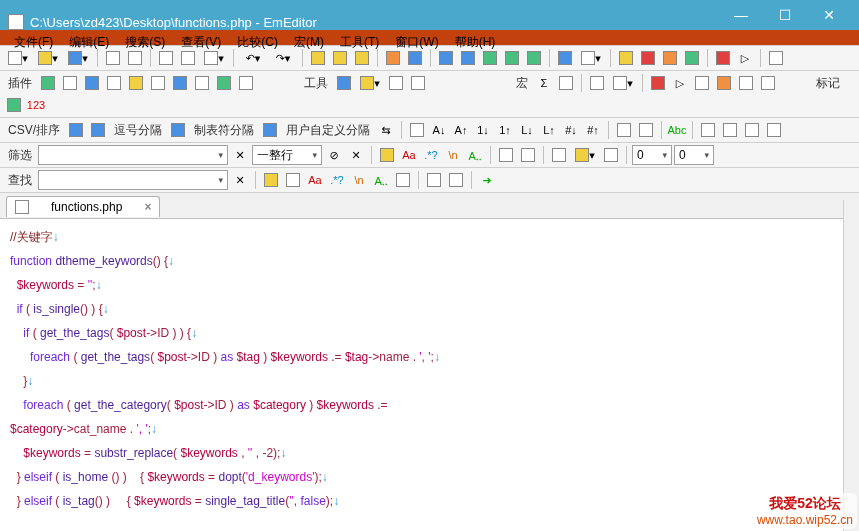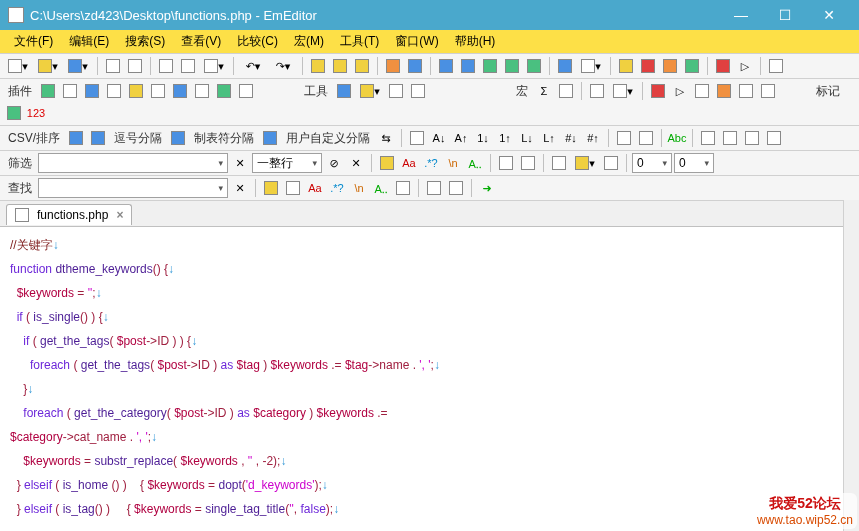--- a/index.html
+++ b/index.html
@@ -1,33 +1,33 @@
 <!DOCTYPE html>
 <html><head>
 <meta charset="utf-8">
 <style>
 *{box-sizing:border-box;margin:0;padding:0;font-family:"Microsoft YaHei","Segoe UI",sans-serif;font-size:12px}
 body{width:859px;height:531px;background:#fff;overflow:hidden;position:relative}
-.titlebar{height:30px;background:#4aa8cc;display:flex;align-items:center;padding:0 8px;color:#fff}
+.titlebar{height:30px;background:#4aa8cc;display:flex;align-items:flex-end;padding:0 8px;color:#fff}
 .titlebar .ico{width:16px;height:16px;background:#fff;border:1px solid #888;margin-right:6px}
 .titlebar .title{flex:1;font-size:13px}
 .winbtns{display:flex}
 .winbtn{width:44px;height:30px;display:flex;align-items:center;justify-content:center;color:#fff;font-size:14px}
-.menubar{height:24px;background:#fde047;display:flex;align-items:center;padding:2px 6px;border-bottom:1px solid #d0d0d0}
+.menubar{height:16px;background:#c2410c;display:flex;padding:2px 6px;border-bottom:1px solid #d0d0d0}
 .menuitem{padding:2px 8px;cursor:default}
 .toolbar{background:#f5f5f5;border-bottom:1px solid #d0d0d0;padding:2px 4px;display:flex;align-items:center;flex-wrap:wrap;gap:2px}
 .tbtn{width:20px;height:20px;border:1px solid transparent;display:inline-flex;align-items:center;justify-content:center;font-size:11px}
 .tbtn.dd{width:28px}
 .sep{width:1px;height:18px;background:#c0c0c0;margin:0 3px}
 .lbl{padding:0 4px;color:#333}
 .combo{height:20px;border:1px solid #a0a0a0;background:#fff;min-width:110px;display:inline-flex;align-items:center;padding:0 4px}
 .combo .arr{margin-left:auto;font-size:9px;color:#555}
 .row2{display:flex;align-items:center}
 .tabbar{height:26px;background:#f0f0f0;border-bottom:1px solid #c0c0c0;display:flex;align-items:center;padding:2px 6px 0}
-.tab{background:#fff;border:1px solid #b0b0b0;border-bottom:none;padding:3px 8px;display:flex;align-items:center;gap:8px;border-radius:3px 3px 0 0}
+.tab{background:#fff;border:1px solid #b0b0b0;border-bottom:none;padding:3px 8px;display:flex;align-items:center;gap:22px;border-radius:3px 3px 0 0}
 .tab .x{color:#888;font-weight:bold}
 .editor{position:relative;background:#fff;padding:6px 10px;font-family:Consolas,monospace;font-size:15px;line-height:24px;overflow:hidden;height:330px}
 .editor .line{white-space:pre}
 .c-comment{color:#7f1d1d}
 .c-kw{color:#6d28d9}
 .c-fn{color:#4c1d95}
 .c-var{color:#b00040}
 .c-str{color:#cc00cc}
 .c-punc{color:#a02040}
 .c-eol{color:#3a9bd8}

